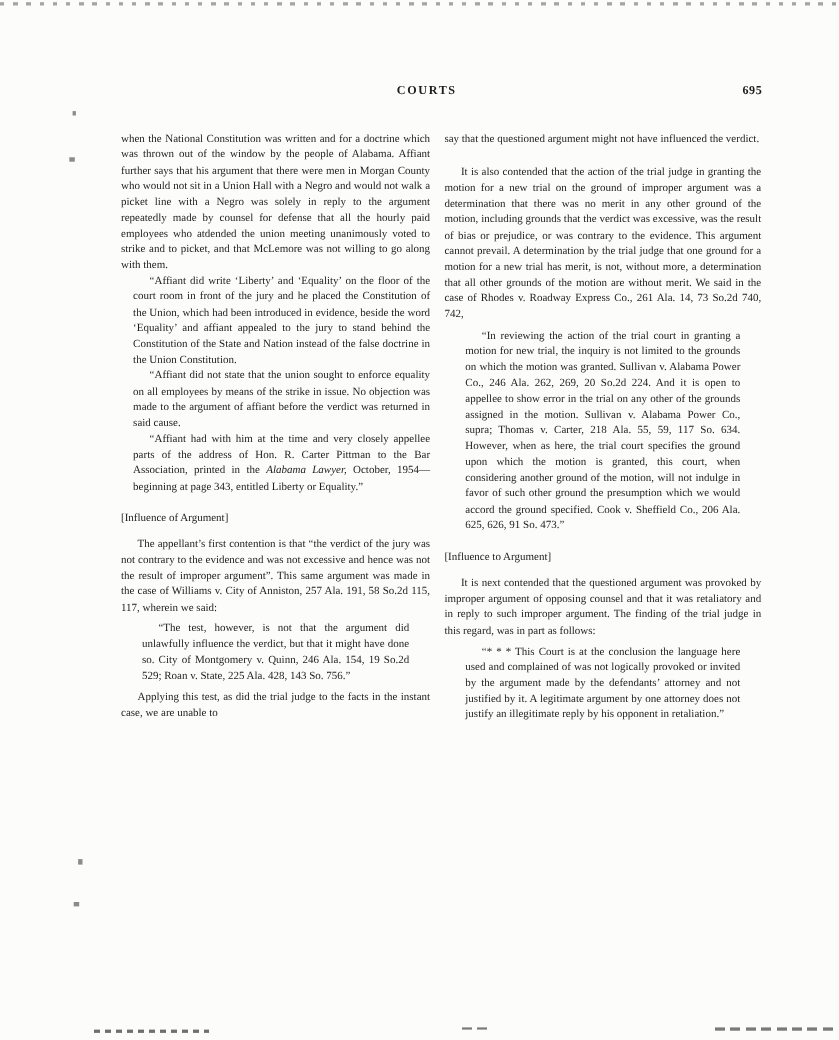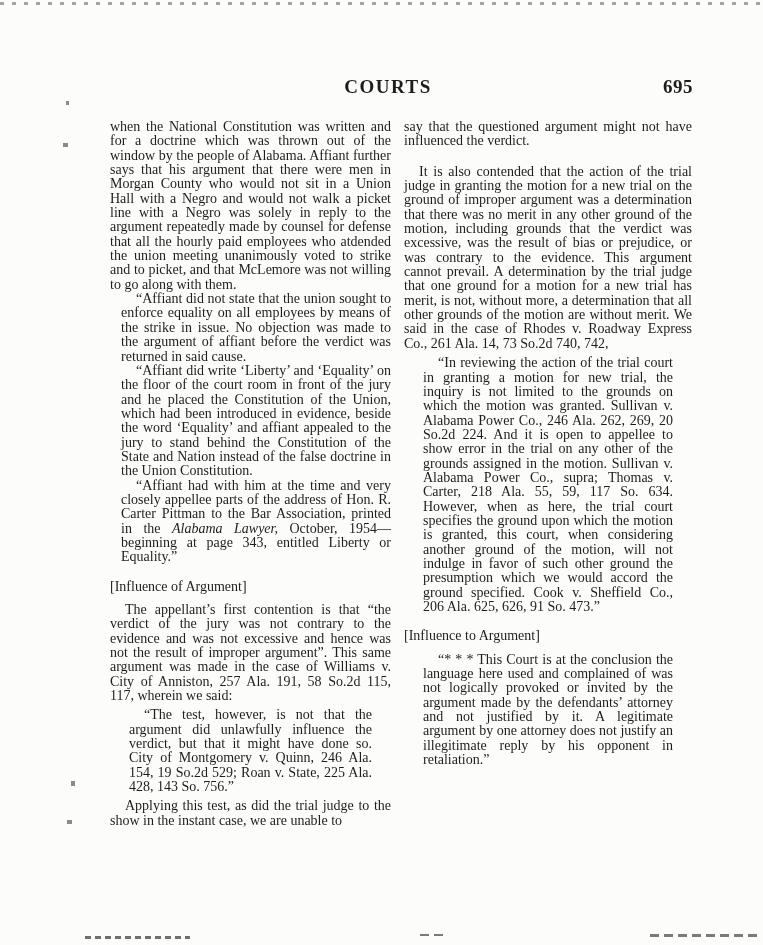--- a/index.html
+++ b/index.html
@@ -15,21 +15,21 @@
   .top-dots {
     position: absolute;
     top: 2px; left: 0;
     width: 100%; height: 3px;
     background: repeating-linear-gradient(90deg, #8f8f8f 0 4px, transparent 4px 12px);
     opacity: .8;
   }
   .running-head {
     position: absolute;
     top: 76px; left: 110px; width: 580px;
-    font-size: 19px;
+    font-size: 11px;
   }
   .head-title {
     display: block;
     text-align: center;
     padding-right: 24px;
     font-weight: 700;
     letter-spacing: 1.5px;
   }
   .head-page {
     position: absolute;
@@ -41,21 +41,21 @@
     position: absolute;
     top: 120px; left: 110px; width: 582px;
     display: flex;
     gap: 13px;
   }
   .col { text-align: justify; }
   .col-left  { width: 281px; }
   .col-right { width: 288px; }
   p {
     margin: 0;
-    font-size: 14px;
+    font-size: 10px;
     line-height: 14.35px;
     text-align: justify;
   }
   .ind  { text-indent: 15px; }
   .q1   { margin-left: 11px; text-indent: 15px; }
   .q2   { margin: 5px 19px 5px 19px; text-indent: 15px; }
   .sect {
     margin: 15px 0 9px 0;
     text-align: left;
     text-indent: 0;
@@ -76,34 +76,35 @@
 
   <div class="running-head">
     <span class="head-title">COURTS</span>
     <span class="head-page">695</span>
   </div>
 
   <div class="columns">
 
     <div class="col col-left">
       <p>when the National Constitution was written and for a doctrine which was thrown out of the window by the people of Alabama. Affiant further says that his argument that there were men in Morgan County who would not sit in a Union Hall with a Negro and would not walk a picket line with a Negro was solely in reply to the argument repeatedly made by counsel for defense that all the hourly paid employees who atdended the union meeting unanimously voted to strike and to picket, and that McLemore was not willing to go along with them.</p>
+      <p class="q1">“Affiant did write ‘Liberty’ and ‘Equality’ on the floor of the court room in front of the jury and he placed the Constitution of the Union, which had been introduced in evidence, beside the word ‘Equality’ and affiant appealed to the jury to stand behind the Constitution of the State and Nation instead of the false doctrine in the Union Constitution.</p>
       <p class="q1">“Affiant did not state that the union sought to enforce equality on all employees by means of the strike in issue.  No objection was made to the argument of affiant before the verdict was returned in said cause.</p>
-      <p class="q1">“Affiant did write ‘Liberty’ and ‘Equality’ on the floor of the court room in front of the jury and he placed the Constitution of the Union, which had been introduced in evidence, beside the word ‘Equality’ and affiant appealed to the jury to stand behind the Constitution of the State and Nation instead of the false doctrine in the Union Constitution.</p>
       <p class="q1"><span>“Affiant had with him at the time and very closely appellee parts of the address of Hon. R. Carter Pittman to the Bar Association, printed in the </span><i>Alabama Lawyer,</i><span> October, 1954—beginning at page 343, entitled Liberty or Equality.”</span></p>
       <p class="sect">[Influence of Argument]</p>
       <p class="ind">The appellant’s first contention is that “the verdict of the jury was not contrary to the evidence and was not excessive and hence was not the result of improper argument”.  This same argument was made in the case of Williams v. City of Anniston, 257 Ala. 191, 58 So.2d 115, 117, wherein we said:</p>
       <p class="q2">“The test, however, is not that the argument did unlawfully influence the verdict, but that it might have done so.  City of Montgomery v. Quinn, 246 Ala. 154, 19 So.2d 529; Roan v. State, 225 Ala. 428, 143 So. 756.”</p>
-      <p class="ind mt3">Applying this test, as did the trial judge to the show in the instant case, we are unable to</p>
+      <p class="ind mt3">Applying this test, as did the trial judge to the facts in the instant case, we are unable to</p>
     </div>
 
     <div class="col col-right">
       <p>say that the questioned argument might not have influenced the verdict.</p>
       <p class="ind mt2">It is also contended that the action of the trial judge in granting the motion for a new trial on the ground of improper argument was a determination that there was no merit in any other ground of the motion, including grounds that the verdict was excessive, was the result of bias or prejudice, or was contrary to the evidence.  This argument cannot prevail.  A determination by the trial judge that one ground for a motion for a new trial has merit, is not, without more, a determination that all other grounds of the motion are without merit.  We said in the case of Rhodes v. Roadway Express Co., 261 Ala. 14, 73 So.2d 740, 742,</p>
       <p class="q2">“In reviewing the action of the trial court in granting a motion for new trial, the inquiry is not limited to the grounds on which the motion was granted.  Sullivan v. Alabama Power Co., 246 Ala. 262, 269, 20 So.2d 224.  And it is open to appellee to show error in the trial on any other of the grounds assigned in the motion.  Sullivan v. Alabama Power Co., supra; Thomas v. Carter, 218 Ala. 55, 59, 117 So. 634.  However, when as here, the trial court specifies the ground upon which the motion is granted, this court, when considering another ground of the motion, will not indulge in favor of such other ground the presumption which we would accord the ground specified.  Cook v. Sheffield Co., 206 Ala. 625, 626, 91 So. 473.”</p>
       <p class="sect">[Influence to Argument]</p>
+      <p class="ind">It is next contended that the questioned argument was provoked by improper argument of opposing counsel and that it was retaliatory and in reply to such improper argument.  The finding of the trial judge in this regard, was in part as follows:</p>
       <p class="q2">“* * * This Court is at the conclusion the language here used and complained of was not logically provoked or invited by the argument made by the defendants’ attorney and not justified by it.  A legitimate argument by one attorney does not justify an illegitimate reply by his opponent in retaliation.”</p>
     </div>
 
   </div>
 
   <div class="speck" style="left:66px; top:101px; width:3px; height:4px;"></div>
   <div class="speck" style="left:63px; top:143px; width:5px; height:4px;"></div>
   <div class="speck" style="left:71px; top:781px; width:4px; height:5px;"></div>
   <div class="speck" style="left:67px; top:820px; width:5px; height:4px;"></div>
   <div class="dashes dashes-a" style="left:85px; top:936px; width:105px;"></div>

